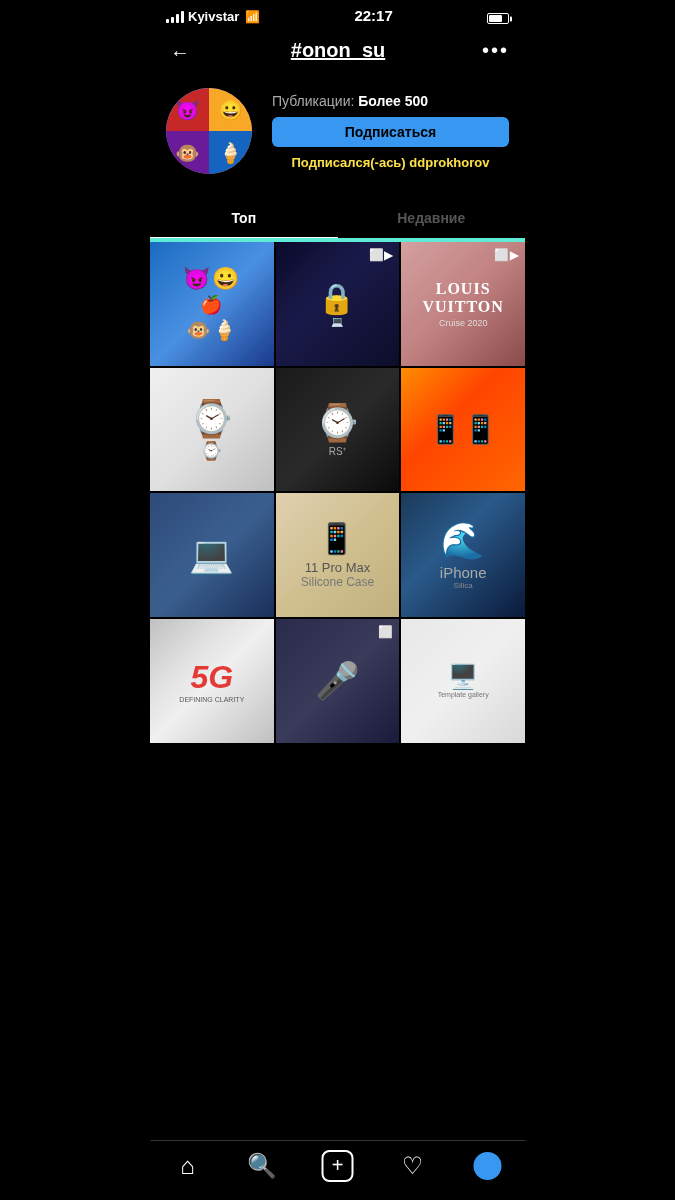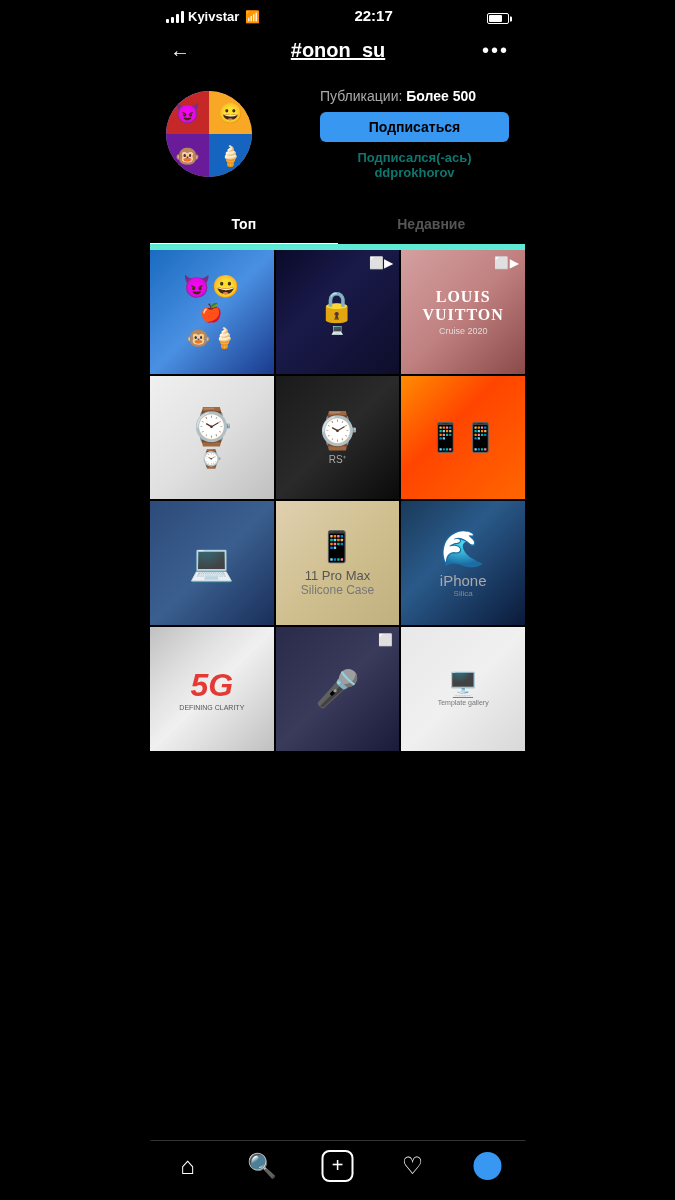--- a/index.html
+++ b/index.html
@@ -137,21 +137,20 @@
     .avatar-char:nth-child(1) { background: #c62828; }
     .avatar-char:nth-child(2) { background: #f9a825; }
     .avatar-char:nth-child(3) { background: #6a1b9a; }
     .avatar-char:nth-child(4) { background: #1565c0; }
 
     .profile-info {
       flex: 1;
       display: flex;
       flex-direction: column;
       gap: 8px;
-      margin-left: 48px;
     }
     .publications-text {
       font-size: 14px;
       color: #aaa;
     }
     .publications-text strong {
       color: #fff;
       font-weight: 700;
     }
     .subscribe-btn {
@@ -165,29 +164,29 @@
       cursor: pointer;
       width: 100%;
       text-align: center;
     }
     .follower-text {
       font-size: 13px;
       color: #aaa;
       text-align: center;
     }
     .follower-text span {
-      color: #0f766e;
+      color: #fde047;
       font-weight: 600;
       text-align: center;
     }
 
     
     .tabs {
       display: flex;
-      border-bottom: 6px solid #5eead4;
+      border-bottom: 4px solid #5eead4;
       margin-top: 8px;
     }
     .tab {
       flex: 1;
       text-align: center;
       padding: 12px 0;
       font-size: 14px;
       font-weight: 600;
       cursor: pointer;
       position: relative;

